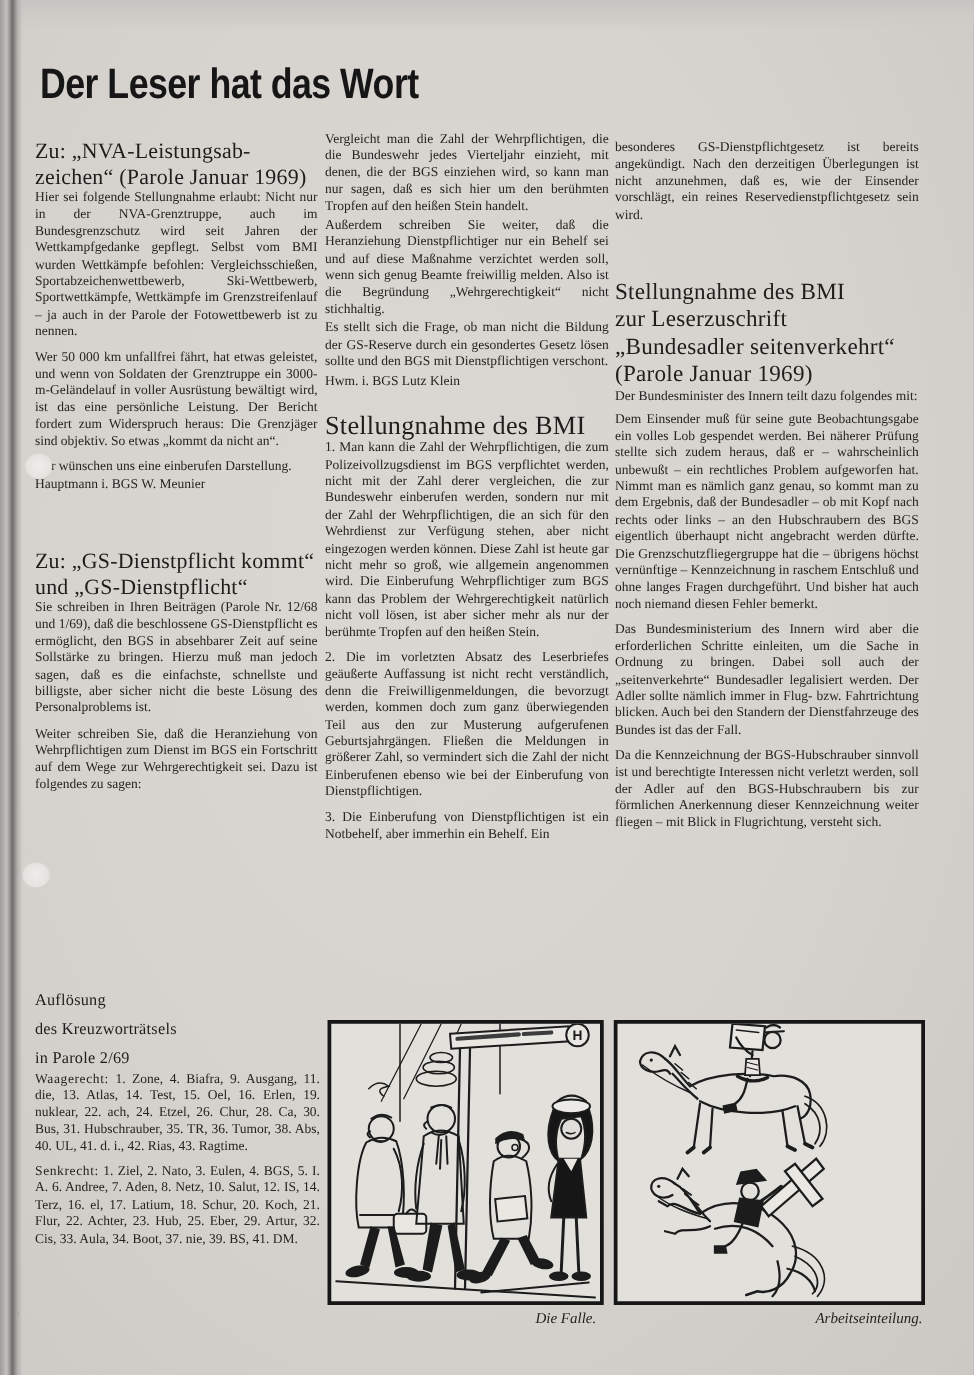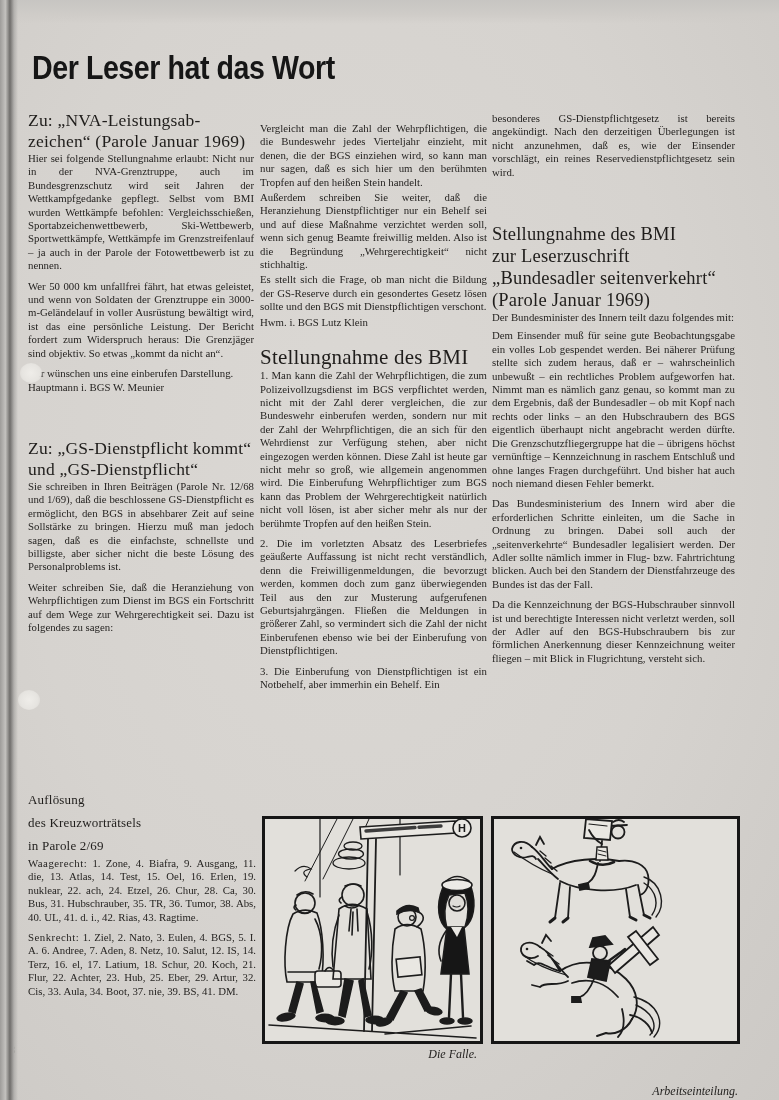--- a/index.html
+++ b/index.html
@@ -76,21 +76,21 @@
     <p class="nowrap" style="margin-bottom:0;">Wir wünschen uns eine einberufen Darstellung.</p>
     <p class="sig">Hauptmann i. BGS W. Meunier</p>
     <div class="h mt44">
       <div>Zu: „GS-Dienstpflicht kommt“</div>
       <div>und „GS-Dienstpflicht“</div>
     </div>
     <p class="mt14">Sie schreiben in Ihren Beiträgen (Parole Nr. 12/68 und 1/69), daß die beschlossene GS-Dienstpflicht es ermöglicht, den BGS in absehbarer Zeit auf seine Sollstärke zu bringen. Hierzu muß man jedoch sagen, daß es die einfachste, schnellste und billigste, aber sicher nicht die beste Lösung des Personalproblems ist.</p>
     <p>Weiter schreiben Sie, daß die Heranziehung von Wehrpflichtigen zum Dienst im BGS ein Fortschritt auf dem Wege zur Wehrgerechtigkeit sei. Dazu ist folgendes zu sagen:</p>
   </div>
 
-  <div class="col tight" style="left:260px;top:122px;width:227px;">
+  <div class="col tight" style="left:260px;top:105px;width:227px;">
     <p>Vergleicht man die Zahl der Wehrpflichtigen, die die Bundeswehr jedes Vierteljahr einzieht, mit denen, die der BGS einziehen wird, so kann man nur sagen, daß es sich hier um den berühmten Tropfen auf den heißen Stein handelt.</p>
     <p>Außerdem schreiben Sie weiter, daß die Heranziehung Dienstpflichtiger nur ein Behelf sei und auf diese Maßnahme verzichtet werden soll, wenn sich genug Beamte freiwillig melden. Also ist die Begründung „Wehrgerechtigkeit“ nicht stichhaltig.</p>
     <p>Es stellt sich die Frage, ob man nicht die Bildung der GS-Reserve durch ein gesondertes Gesetz lösen sollte und den BGS mit Dienstpflichtigen verschont.</p>
     <p class="sig">Hwm. i. BGS Lutz Klein</p>
     <div class="h h-big mt16">Stellungnahme des BMI</div>
     <p class="mt10" style="margin-bottom:7px;">1. Man kann die Zahl der Wehrpflichtigen, die zum Polizeivollzugsdienst im BGS verpflichtet werden, nicht mit der Zahl derer vergleichen, die zur Bundeswehr einberufen werden, sondern nur mit der Zahl der Wehrpflichtigen, die an sich für den Wehrdienst zur Verfügung stehen, aber nicht eingezogen werden können. Diese Zahl ist heute gar nicht mehr so groß, wie allgemein angenommen wird. Die Einberufung Wehrpflichtiger zum BGS kann das Problem der Wehrgerechtigkeit natürlich nicht voll lösen, ist aber sicher mehr als nur der berühmte Tropfen auf den heißen Stein.</p>
     <p style="margin-bottom:7px;">2. Die im vorletzten Absatz des Leserbriefes geäußerte Auffassung ist nicht recht verständlich, denn die Freiwilligenmeldungen, die bevorzugt werden, kommen doch zum ganz überwiegenden Teil aus den zur Musterung aufgerufenen Geburtsjahrgängen. Fließen die Meldungen in größerer Zahl, so vermindert sich die Zahl der nicht Einberufenen ebenso wie bei der Einberufung von Dienstpflichtigen.</p>
     <p>3. Die Einberufung von Dienstpflichtigen ist ein Notbehelf, aber immerhin ein Behelf. Ein</p>
   </div>
 
@@ -233,21 +233,21 @@
         <polygon points="142,112 164,140 156,146 134,118" fill="#e9e7e2"></polygon>
         <circle cx="106" cy="134" r="7"></circle>
         <polygon points="96,128 118,125 111,117 99,119" fill="#1c1c1c"></polygon>
         <path d="M98,140 L94,158 L112,162 L116,142 Z" fill="#1c1c1c"></path>
         <path d="M112,144 C120,138 126,134 131,130" stroke-width="2.4"></path>
         <path d="M100,160 C96,170 92,176 86,178"></path>
         <path d="M86,178 l-8,0 l0,5 l9,0 Z" fill="#1c1c1c"></path>
       </g>
     </svg>
   </div>
-  <div class="caption" style="left:580px;top:1047px;width:158px;margin-top:37px;">Arbeitseinteilung.</div>
+  <div class="caption" style="left:580px;top:1047px;width:158px;">Arbeitseinteilung.</div>
 
   <div class="pagenum">23</div>
 
   <div class="punch-hole" style="left:20px;top:363px;"></div>
   <div class="punch-hole" style="left:18px;top:690px;"></div>
   <div class="edge-top"></div>
   <div class="edge-left"></div>
 </div>
 
 </body></html>

